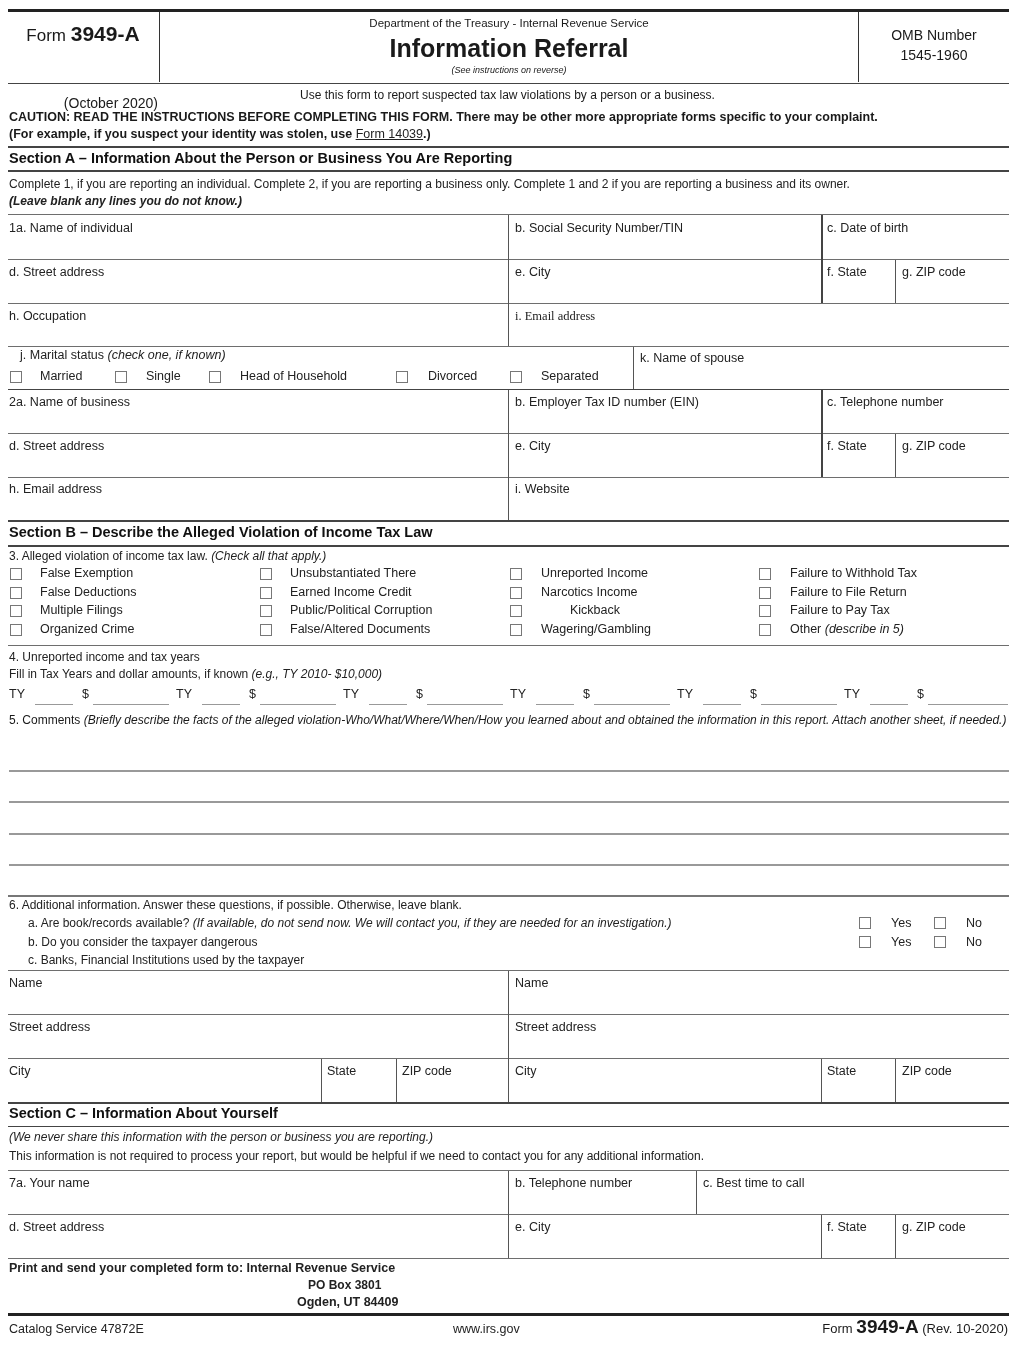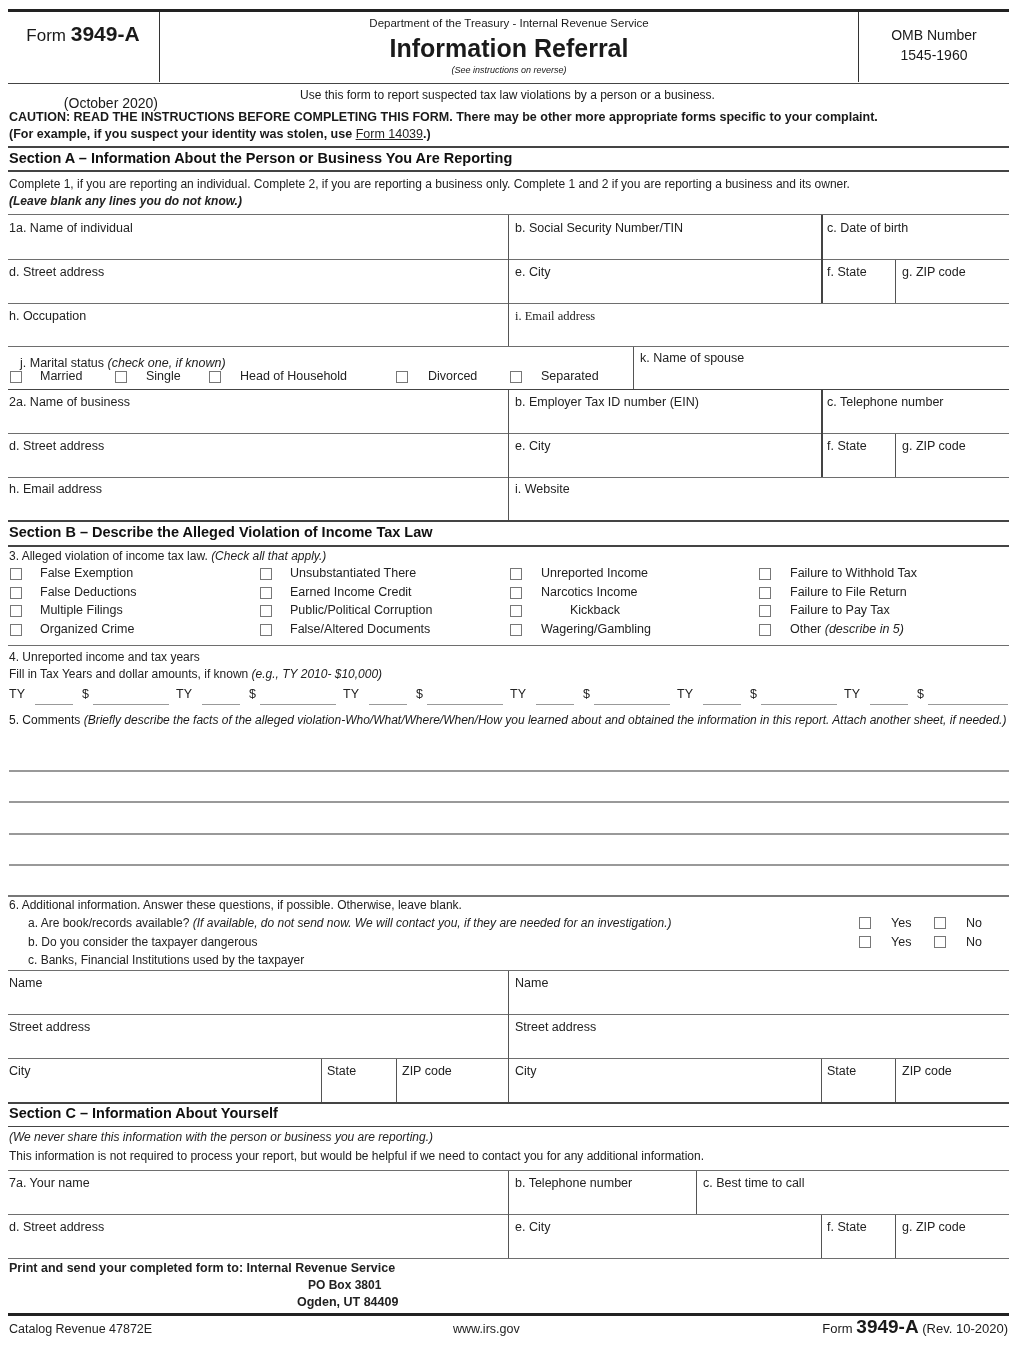--- a/index.html
+++ b/index.html
@@ -83,21 +83,21 @@
   </div>
 <div class="cell" style="left:509px;top:304px;width:500px;height:42px;">
     <span class="lbl" style="left:6px;top:5px;font-family:Liberation Serif, serif;">i. Email address</span>
   </div>
 <div class="hl" style="top:346px;"></div>
 
 <div class="vl" style="left:508px;top:215px;height:131px;"></div>
 <div class="vl" style="left:821px;top:215px;height:88px;border-left:2px solid #444;"></div>
 <div class="vl" style="left:895px;top:260px;height:43px;"></div>
 
-<div class="lbl" style="left:9px;top:356px;padding-left:11px;"><span>j. Marital status </span><span class="it">(check one, if known)</span></div>
+<div class="lbl" style="left:9px;top:348px;padding-left:11px;"><span>j. Marital status </span><span class="it">(check one, if known)</span></div>
 <div class="cb" style="left:10px;top:371px;"></div>
 <div class="lbl" style="left:40px;top:369px;">Married</div>
 <div class="cb" style="left:115px;top:371px;"></div>
 <div class="lbl" style="left:146px;top:369px;">Single</div>
 <div class="cb" style="left:209px;top:371px;"></div>
 <div class="lbl" style="left:240px;top:369px;">Head of Household</div>
 <div class="cb" style="left:396px;top:371px;"></div>
 <div class="lbl" style="left:428px;top:369px;">Divorced</div>
 <div class="cb" style="left:510px;top:371px;"></div>
 <div class="lbl" style="left:541px;top:369px;">Separated</div>
@@ -313,17 +313,17 @@
 <div class="vl" style="left:508px;top:1171px;height:87px;"></div>
 <div class="vl" style="left:696px;top:1171px;height:43px;"></div>
 <div class="vl" style="left:821px;top:1215px;height:43px;"></div>
 <div class="vl" style="left:895px;top:1215px;height:43px;"></div>
 
 <div class="lbl" style="left:9px;top:1261px;font-weight:bold;font-size:12.5px;">Print and send your completed form to: Internal Revenue Service</div>
 <div class="lbl" style="left:308px;top:1278px;font-weight:bold;font-size:12px;">PO Box 3801</div>
 <div class="lbl" style="left:297px;top:1295px;font-weight:bold;font-size:12.5px;">Ogden, UT 84409</div>
 <div class="hl thick" style="top:1313px;"></div>
 
-<div class="lbl" style="left:9px;top:1322px;font-size:12.5px;">Catalog Revenue 47872E</div>
+<div class="lbl" style="left:9px;top:1322px;font-size:12.5px;">Catalog Service 47872E</div>
 <div class="lbl" style="left:453px;top:1322px;font-size:12.5px;">www.irs.gov</div>
 <div class="abs" style="right:7px;top:1316px;white-space:nowrap;font-size:13px;">
   <span>Form </span><span style="font-size:19px;font-weight:bold;">3949-A</span><span> (Rev. 10-2020)</span>
 </div>
 
 </body></html>

